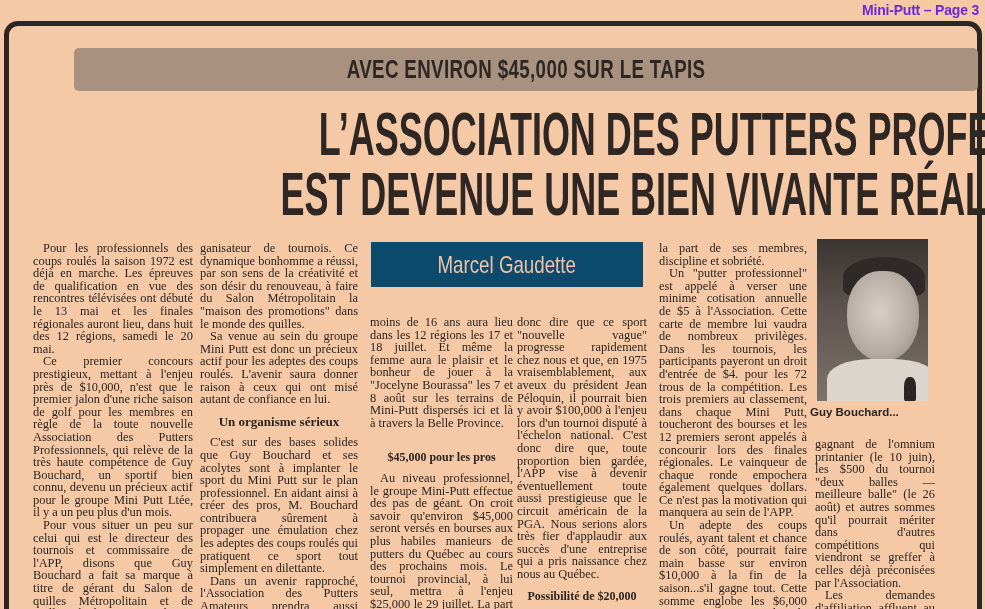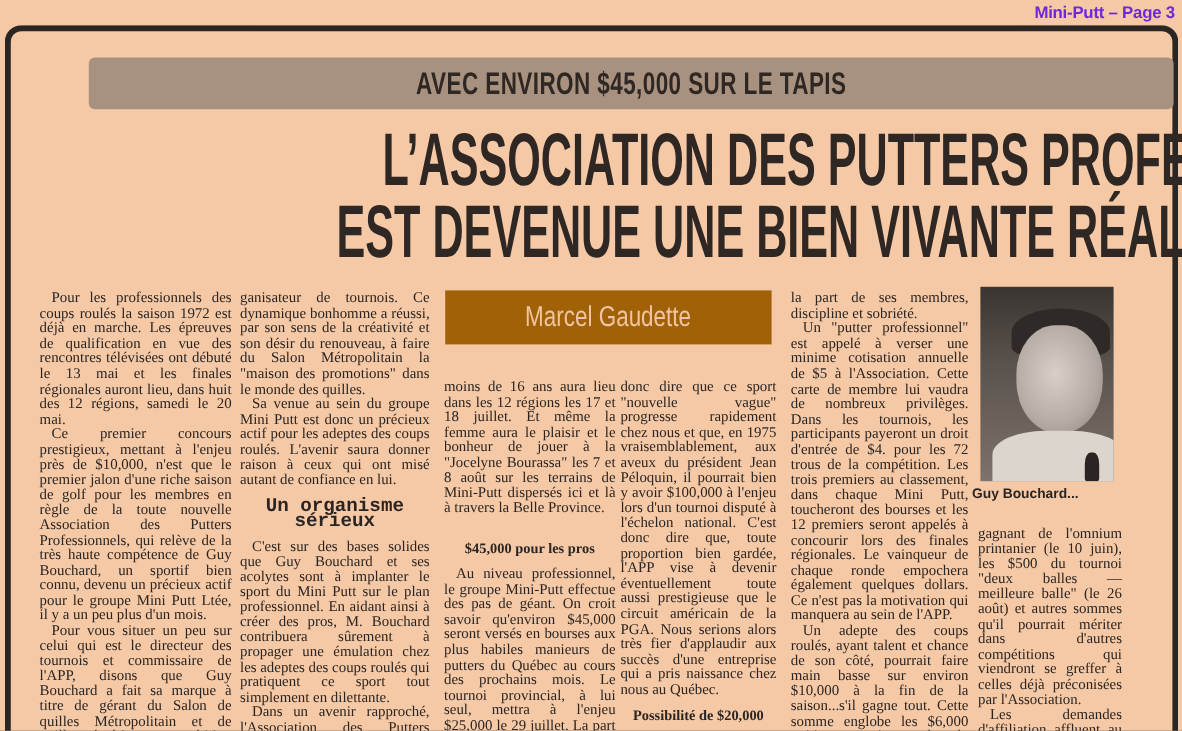--- a/index.html
+++ b/index.html
@@ -42,24 +42,24 @@
   .hl2 { top:158px; font-size:62px; }
   .col {
     position:absolute; font-size:12.4px; line-height:12.6px;
     text-align:justify; hyphens:manual;
   }
   .col p { margin:0; text-indent:10px; }
   .col p.noindent { text-indent:0; }
   .subhead {
     text-align:center; font-weight:bold; margin:10px 0 8px 0; font-size:12px;
   }
-  .subhead.sans { font-family:Liberation Mono, monospace; font-size:16px; }
+  .subhead.sans { font-family:Liberation Serif, serif; font-size:13px; }
   .byline {
     position:absolute; left:371px; top:242px; width:272px; height:45px;
-    background:#a16207; display:flex; align-items:center; justify-content:center;
+    background:#0c4a6e; display:flex; align-items:center; justify-content:center;
   }
   .byline span {
     font-family:"Liberation Sans", sans-serif; font-size:24px; color:#f0c4a2;
     transform:scaleX(0.78); display:inline-block; white-space:nowrap;
   }
   .photo {
     position:absolute; left:817px; top:239px; width:111px; height:162px;
     background:linear-gradient(180deg,#3a3532 0%,#5a524c 40%,#7c736b 100%);
     overflow:hidden;
   }

